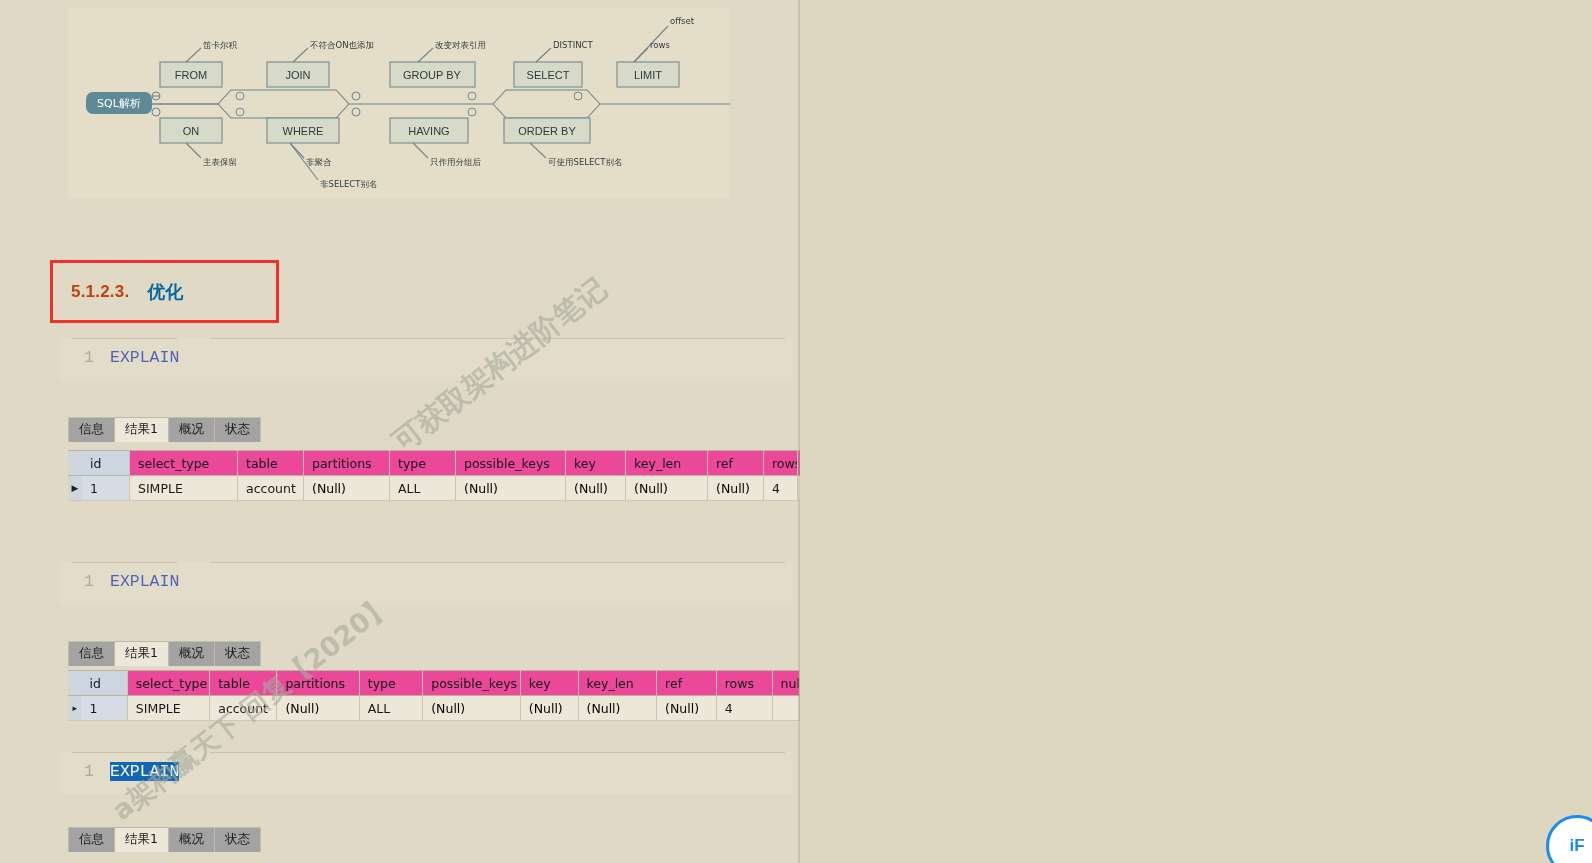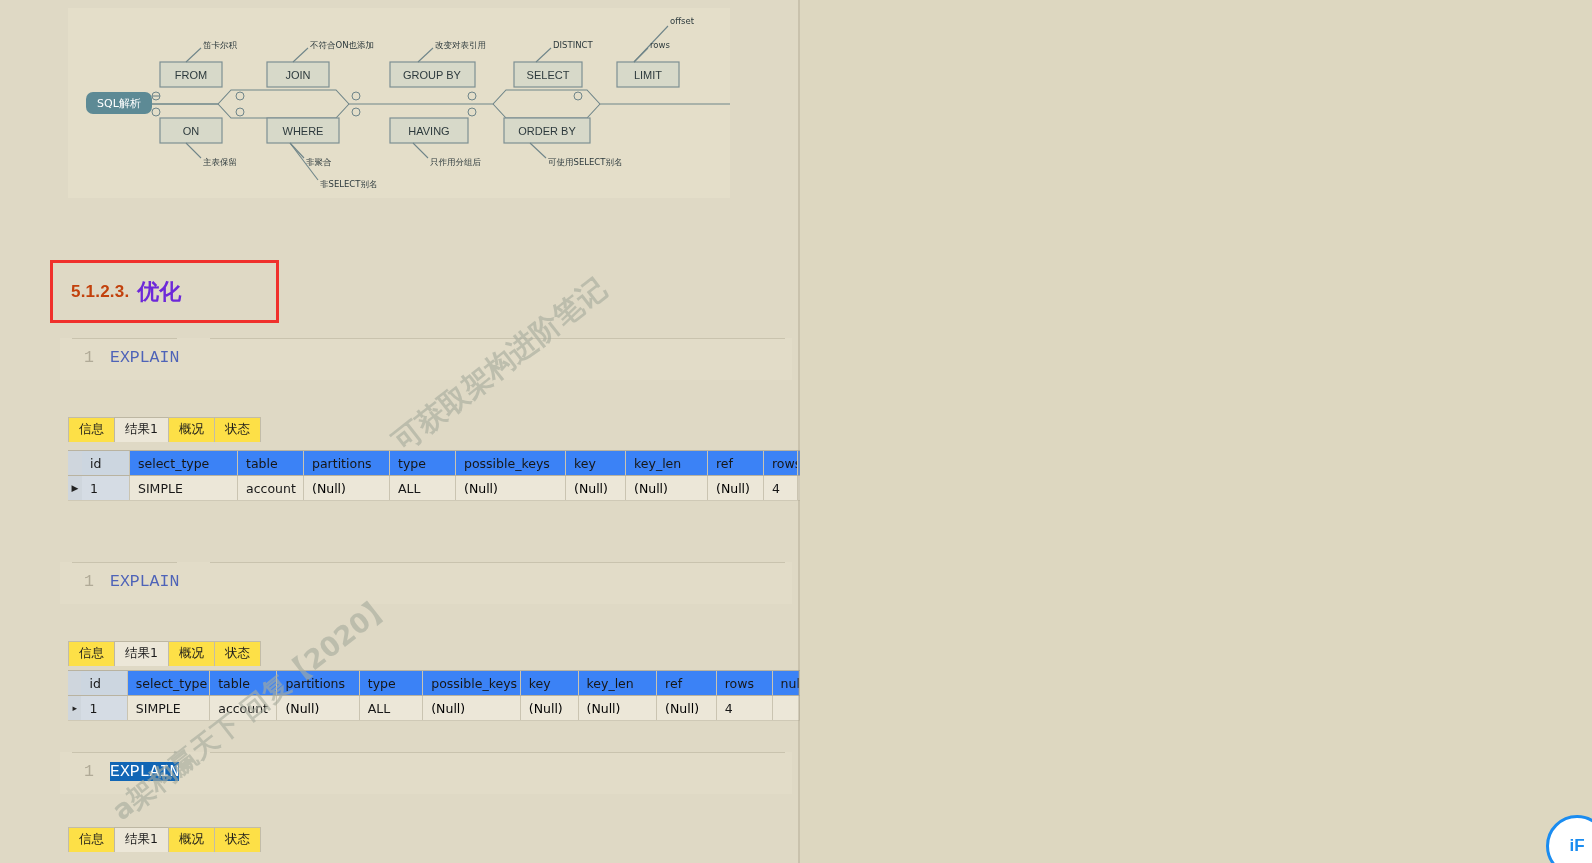--- a/index.html
+++ b/index.html
@@ -30,50 +30,50 @@
   .dg-line{stroke:#6f8589;stroke-width:1.1;fill:none;}
   .dg-root{fill:#5d8a95;}
   .dg-root-txt{font-family:"DejaVu Sans",sans-serif;font-size:11px;fill:#ffffff;text-anchor:middle;}
 
   
   .red-head{position:absolute;border:3px solid #f0312c;display:flex;align-items:center;
             background:transparent;}
   #head-512{left:50px;top:260px;width:205px;height:57px;padding-left:18px;}
   .head-num{font-size:17px;font-weight:bold;color:#c2410c;letter-spacing:.2px;
             font-family:"Liberation Sans",sans-serif;}
-  .head-cn{font-size:22px;font-weight:bold;color:#6d28d9;margin-left:8px;
+  .head-cn{font-size:18px;font-weight:bold;color:#0369a1;margin-left:18px;
            font-family:"DejaVu Sans",sans-serif;}
 
   
   .sqlblock{position:absolute;left:60px;width:732px;background:#e2dcc8;}
   .sqlblock .toprule{height:1px;background:#c9c3ae;margin-left:12px;width:105px;}
   .sqlblock .toprule2{position:absolute;left:150px;top:0;height:1px;background:#c9c3ae;width:575px;}
   .codearea{position:relative;padding:6px 0 10px 0;}
   .codeline{font-family:"Liberation Mono","DejaVu Sans Mono",monospace;font-size:16.5px;
             line-height:25px;white-space:pre;}
   .gut{display:inline-block;width:34px;text-align:right;color:#b0aa97;margin-right:16px;}
   .kw{color:#4e63b8;}
   .id{color:#2d2d2d;}
   .str{color:#b0413e;}
   .num{color:#2f7d4f;}
   .sel{background:#1166b5;color:#ffffff;}
   .sel .kw,.sel .kw2,.sel .id,.sel .num{color:#ffffff;}
 
   
   .tabs{position:absolute;left:68px;display:flex;align-items:flex-end;height:24px;}
   .tab{font-family:"DejaVu Sans",sans-serif;font-size:12.5px;color:#1b1b1b;
-       padding:3px 10px 4px 10px;background:#fde047;border:1px solid #c2bca8;border-bottom:none;
+       padding:3px 10px 4px 10px;background:#a3a3a3;border:1px solid #c2bca8;border-bottom:none;
        margin-right:-1px;}
   .tab.active{background:#ece7d8;border-color:#bdb7a3;font-weight:normal;}
 
   
   .grid{position:absolute;left:68px;border-top:1px solid #b9b3a0;
         font-family:"DejaVu Sans",sans-serif;font-size:12.5px;overflow:hidden;}
   .grow{display:flex;height:24px;align-items:center;}
-  .ghead{background:#3b82f6;border-bottom:1px solid #b9b3a0;align-items:center;}
+  .ghead{background:#ec4899;border-bottom:1px solid #b9b3a0;align-items:center;}
   .gbody{background:#ece7d8;border-bottom:1px solid #cfc9b6;}
   .gcell{padding:0 8px;border-right:1px solid #cac4b1;height:100%;display:flex;align-items:center;
          box-sizing:border-box;overflow:hidden;white-space:nowrap;color:#171717;}
   .gcell.null{color:#000000;}
   .gcell.rowmark{width:14px;padding:0 2px;justify-content:center;border-right:none;
                  background:#cfd6dd;color:#222;font-size:9px;}
   .gcell.idcol{background:#d5dce4;}
   .ghead .gcell.idcol{background:#ccd6e0;}
 
   

